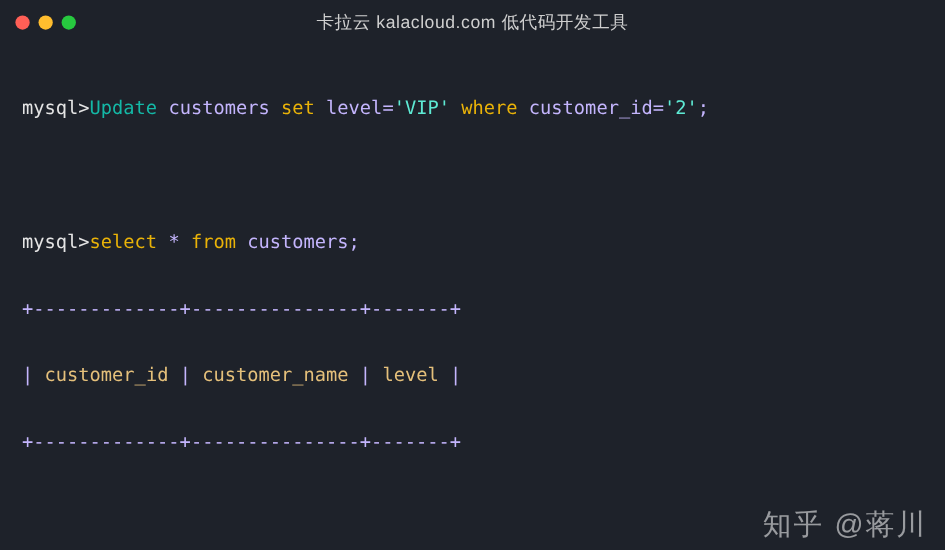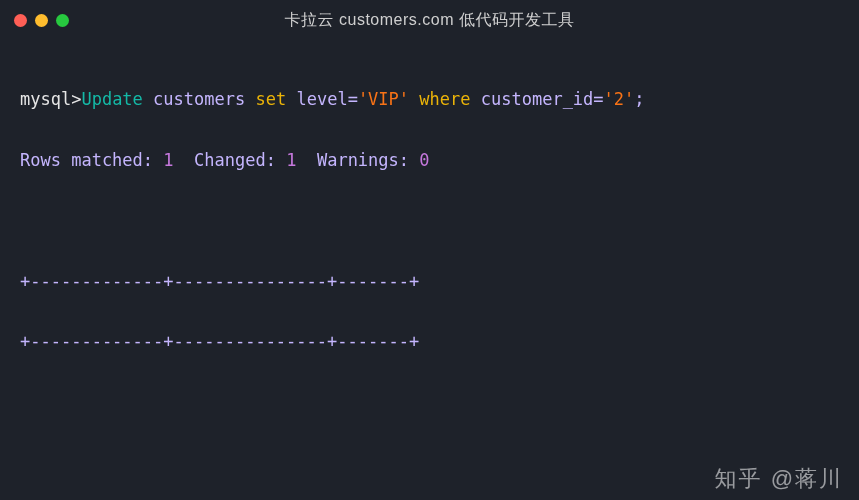--- a/index.html
+++ b/index.html
@@ -48,50 +48,51 @@
       letter-spacing: 0.5px;
     }
     .terminal {
       padding: 14px 20px 0 20px;
       line-height: 1.78;
       white-space: pre;
     }
     .prompt { color: #e5e5e5; }
     .kw-orange { color: #14b8a6; }
     .kw-blue { color: #eab308; }
-    .kw-green { color: #f97316; }
+    .kw-green { color: #5eead4; }
     .kw-white { color: #c4b5fd; }
     .kw-purple { color: #c678dd; }
     .kw-yellow { color: #e5c07b; }
     .watermark {
       position: absolute;
       right: 16px;
       bottom: 6px;
       color: rgba(255,255,255,0.55);
       font-family: -apple-system, 'PingFang SC', sans-serif;
-      font-size: 22px;
+      font-size: 26px;
       letter-spacing: 2px;
     }
   </style>
 </head>
 <body>
 
 <div class="title-bar">
   <div class="traffic-lights">
     <div class="dot dot-red"></div>
     <div class="dot dot-yellow"></div>
     <div class="dot dot-green"></div>
   </div>
-  <div class="title">卡拉云 customers.com 低代码开发工具</div>
+  <div class="title">卡拉云 kalacloud.com 低代码开发工具</div>
 </div>
 
 <div class="terminal">
 <div><span class="prompt">mysql&gt;</span><span class="kw-orange">Update</span> <span class="kw-white">customers</span> <span class="kw-blue">set</span> <span class="kw-white">level</span><span class="kw-white">=</span><span class="kw-green">'VIP'</span> <span class="kw-blue">where</span> <span class="kw-white">customer_id</span><span class="kw-white">=</span><span class="kw-green">'2'</span><span class="kw-white">;</span></div>
-<div><span class="kw-white">Rows matched:</span> <span class="kw-purple">1</span>  <span class="kw-white">Changed:</span> <span class="kw-purple">1</span>  <span class="kw-white">Warnings:</span> <span class="kw-purple">0</span></div>
 <div> </div>
+<div><span class="prompt">mysql&gt;</span><span class="kw-blue">select</span> <span class="kw-white">*</span> <span class="kw-blue">from</span> <span class="kw-white">customers</span><span class="kw-white">;</span></div>
 <div class="kw-white">+-------------+---------------+-------+</div>
+<div><span class="kw-white">|</span> <span class="kw-yellow">customer_id</span> <span class="kw-white">|</span> <span class="kw-yellow">customer_name</span> <span class="kw-white">|</span> <span class="kw-yellow">level</span> <span class="kw-white">|</span></div>
 <div class="kw-white">+-------------+---------------+-------+</div>
 
 
 
 </div>
 
 <div class="watermark">知乎 @蒋川</div>
 
 </body></html>

